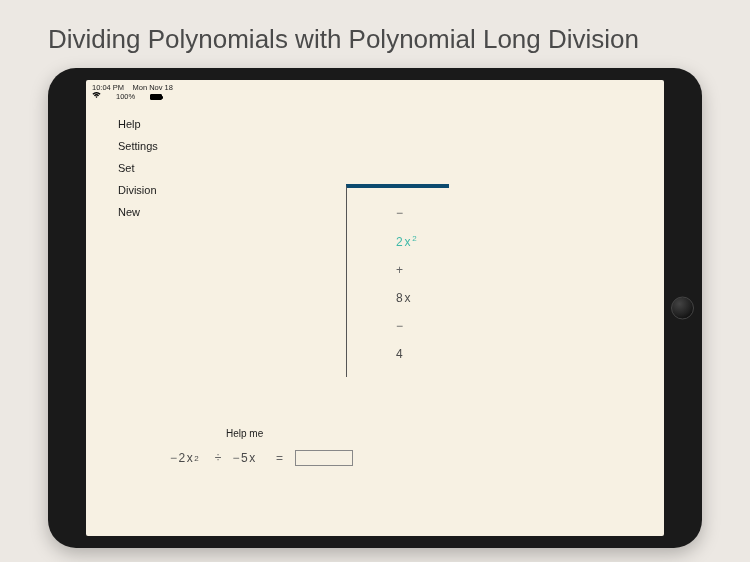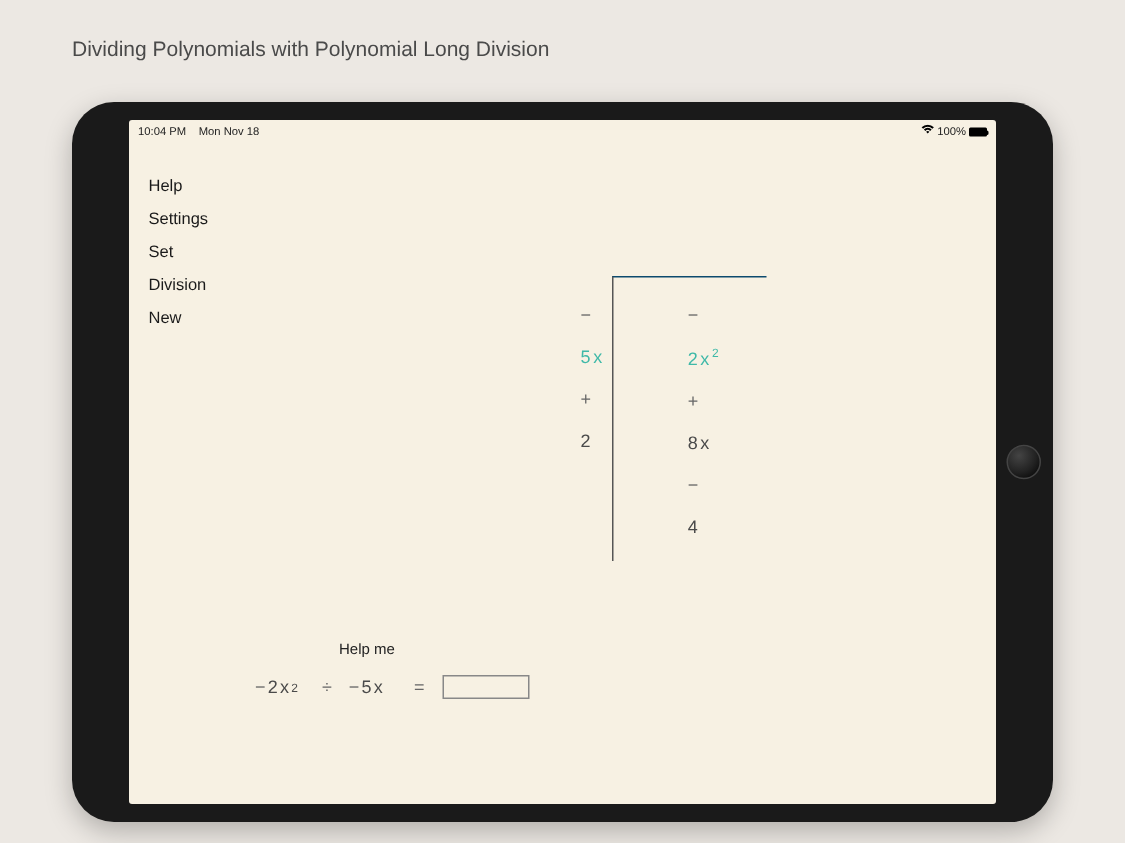--- a/index.html
+++ b/index.html
@@ -8,21 +8,21 @@
       height: 562px;
       background: #ece8e3;
       font-family: -apple-system, "Helvetica Neue", Arial, sans-serif;
       position: relative;
       overflow: hidden;
     }
     .title {
       position: absolute;
       top: 24px;
       left: 48px;
-      font-size: 14px;
+      font-size: 26px;
       font-weight: 300;
       color: #4a4a4a;
     }
     .tablet {
       position: absolute;
       top: 68px;
       left: 48px;
       width: 654px;
       height: 480px;
       background: #1a1a1a;
@@ -52,41 +52,42 @@
     }
     .status-bar {
       position: absolute;
       top: 3px;
       left: 6px;
       right: 6px;
       display: flex;
       justify-content: space-between;
       font-size: 7.5px;
       color: #222;
-    }
-    .status-right { display: flex; align-items: center; gap: 2px; }
+      flex-direction: column;
+    }
+    .status-right { display: flex; align-items: center; gap: 15px; }
     .battery-icon {
       width: 12px; height: 6px;
       border: 0.7px solid #000;
       border-radius: 1px;
       position: relative;
       background: #000;
     }
     .battery-icon::after {
       content: "";
       position: absolute;
       right: -2px; top: 1.5px;
       width: 1.2px; height: 3px;
       background: #000;
       border-radius: 0 1px 1px 0;
     }
     .menu {
       position: absolute;
       top: 38px;
-      left: 13px;
+      left: 32px;
       display: flex;
       flex-direction: column;
       gap: 10px;
     }
     .menu-item {
       font-size: 11px;
       color: #1a1a1a;
       background: none;
       border: none;
       text-align: left;
@@ -98,21 +99,21 @@
       top: 104px;
       left: 260px;
       font-size: 12px;
       color: #4a4a4a;
       display: flex;
       align-items: baseline;
       font-family: "Helvetica Neue", Arial, sans-serif;
     }
     .divisor { letter-spacing: 1.8px; padding-right: 5px; white-space: pre; }
     .dividend {
-      border-top: 1px solid #0c4a6e;
+      border-top: 4px solid #0c4a6e;
       border-left: 1px solid #555;
       padding: 4px 30px 2px 8px;
       letter-spacing: 1.8px;
       white-space: pre;
     }
     .accent { color: #3fb9a8; }
     .op { color: #666; }
     .sup { font-size: 8px; vertical-align: super; }
     .helpme-btn {
       position: absolute;
@@ -176,29 +177,20 @@
 
     <nav class="menu">
       <button class="menu-item">Help</button>
       <button class="menu-item">Settings</button>
       <button class="menu-item">Set</button>
       <button class="menu-item">Division</button>
       <button class="menu-item">New</button>
     </nav>
 
     <div class="division-wrap">
-      <span class="divisor">
-        <span class="op accent">−</span>
-        <span> </span>
-        <span class="accent">5x</span>
-        <span> </span>
-        <span class="op">+</span>
-        <span> </span>
-        <span>2</span>
-      </span>
       <span class="dividend">
         <span class="op accent">−</span>
         <span> </span>
         <span class="accent">2x</span><span class="sup accent">2</span>
         <span> </span>
         <span class="op">+</span>
         <span> </span>
         <span>8x</span>
         <span> </span>
         <span class="op">−</span>

